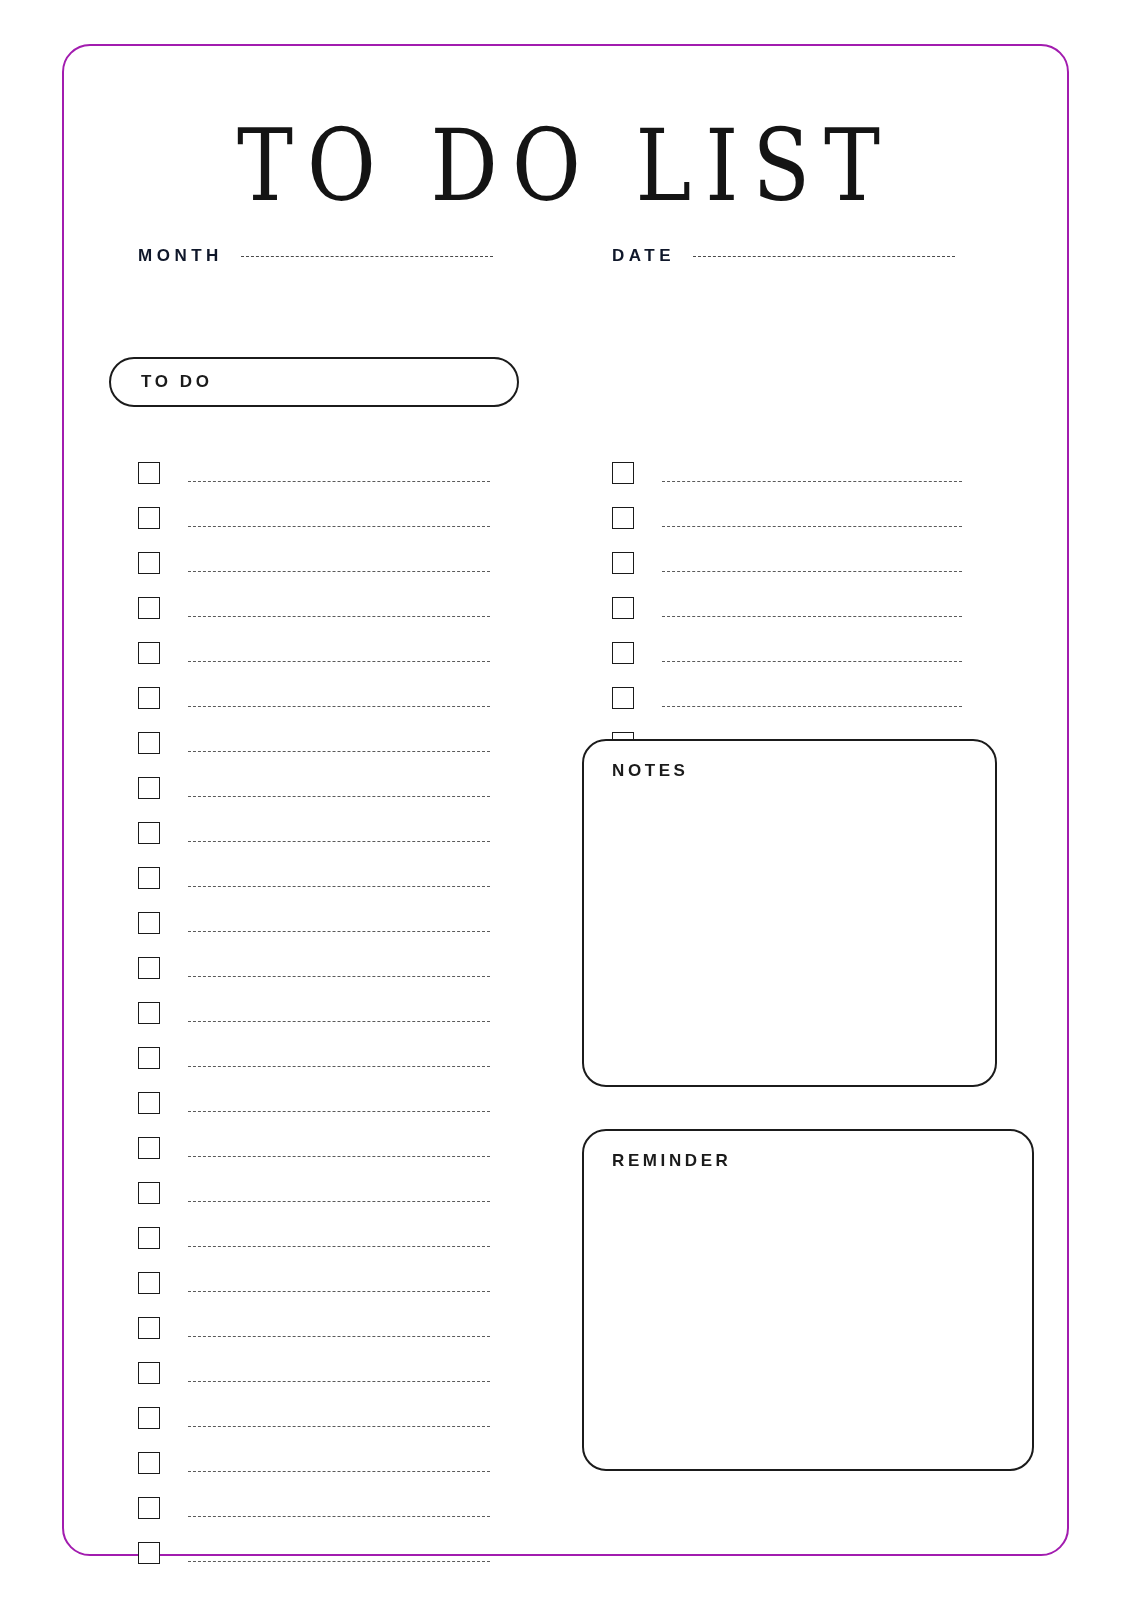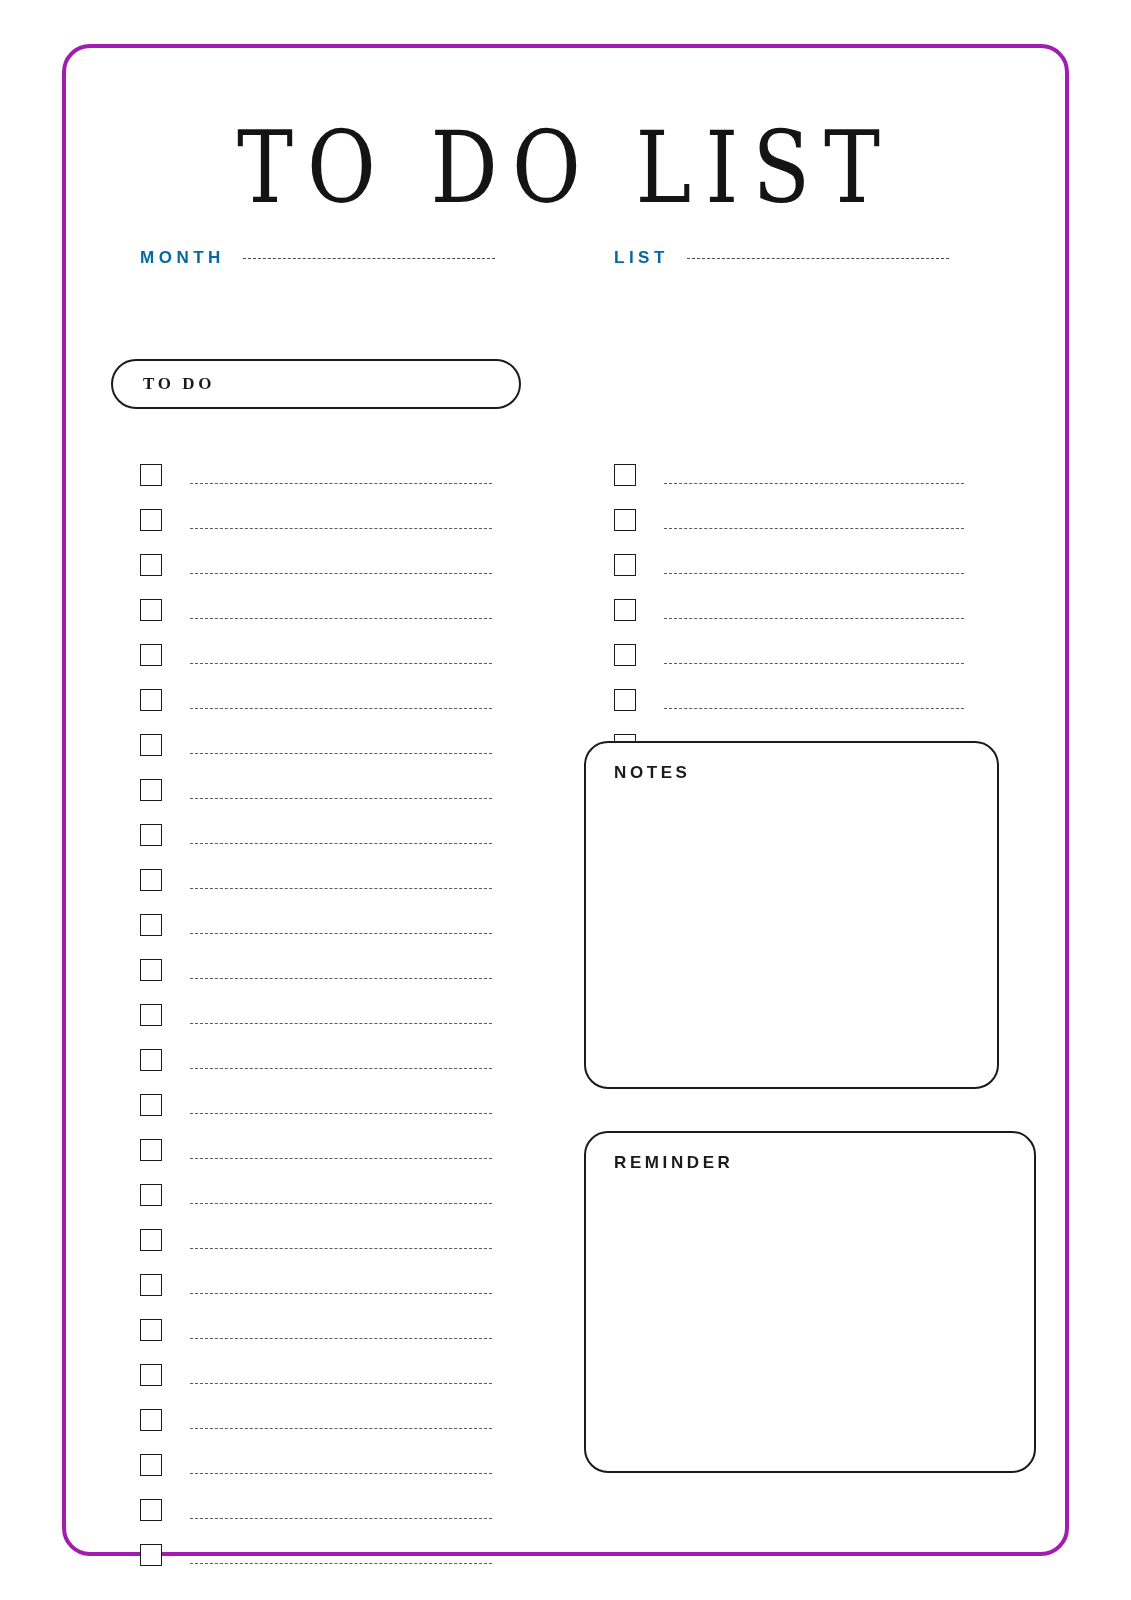--- a/index.html
+++ b/index.html
@@ -15,21 +15,21 @@
     position: relative;
     overflow: hidden;
   }
 
   .page {
     position: absolute;
     left: 62px;
     top: 44px;
     width: 1007px;
     height: 1512px;
-    border: 4px solid #a21caf;
+    border: 2px solid #a21caf;
     border-radius: 28px;
     background: #fff;
   }
 
   .title {
     position: absolute;
     left: 0;
     right: 0;
     top: 62px;
     text-align: center;
@@ -52,21 +52,21 @@
   }
   .field {
     position: absolute;
     display: flex;
     align-items: center;
   }
   .field-label {
     font-size: 17px;
     letter-spacing: 4.5px;
     font-weight: 700;
-    color: #0369a1;
+    color: #0f172a;
   }
   .field-line {
     margin-left: 18px;
     border-bottom: 1.5px dashed #4a4a4a;
     height: 1px;
   }
   #month-field { left: 74px; }
   #month-field .field-line { width: 252px; }
   #date-field { left: 548px; }
   #date-field .field-line { width: 262px; }
@@ -80,21 +80,21 @@
     display: flex;
     align-items: center;
     padding-left: 30px;
   }
   .pill span {
     font-size: 17px;
     letter-spacing: 3.6px;
     font-weight: 700;
     color: #1b1b1b;
   }
-  #todo-pill { left: 45px; top: 311px; width: 410px; font-family: Liberation Serif, serif; }
+  #todo-pill { left: 45px; top: 311px; width: 410px; }
   #priorities-pill { left: 518px; top: 311px; width: 415px; }
 
   
   .checklist {
     position: absolute;
   }
   .check-row {
     display: flex;
     align-items: center;
   }
@@ -145,21 +145,21 @@
 <div class="page">
 
   <div class="title">TO DO LIST</div>
 
   <div class="field-row">
     <div class="field" id="month-field">
       <div class="field-label">MONTH</div>
       <div class="field-line"></div>
     </div>
     <div class="field" id="date-field">
-      <div class="field-label">LIST</div>
+      <div class="field-label">DATE</div>
       <div class="field-line"></div>
     </div>
   </div>
 
   <div class="pill" id="todo-pill">
     <span>TO DO</span>
   </div>
 
 
   <div class="checklist" id="todo-list">

